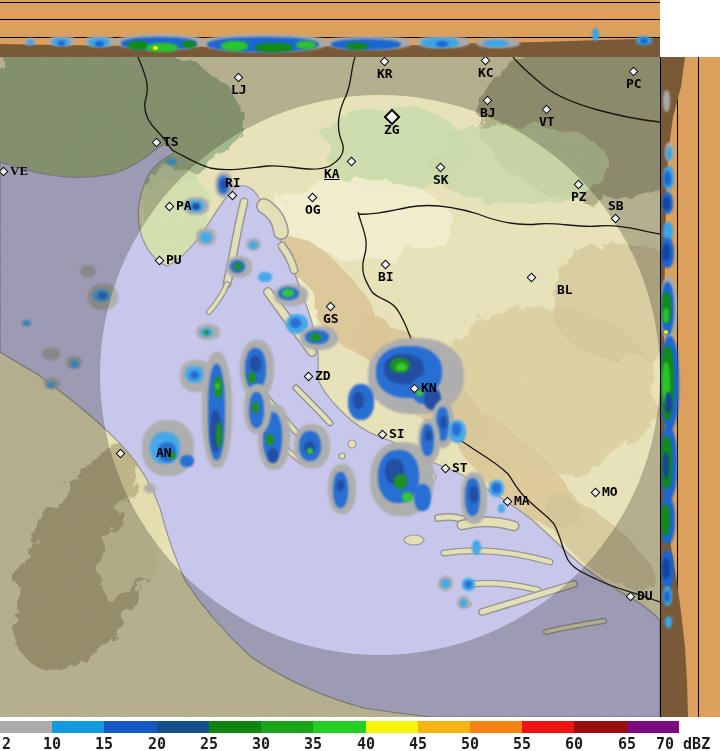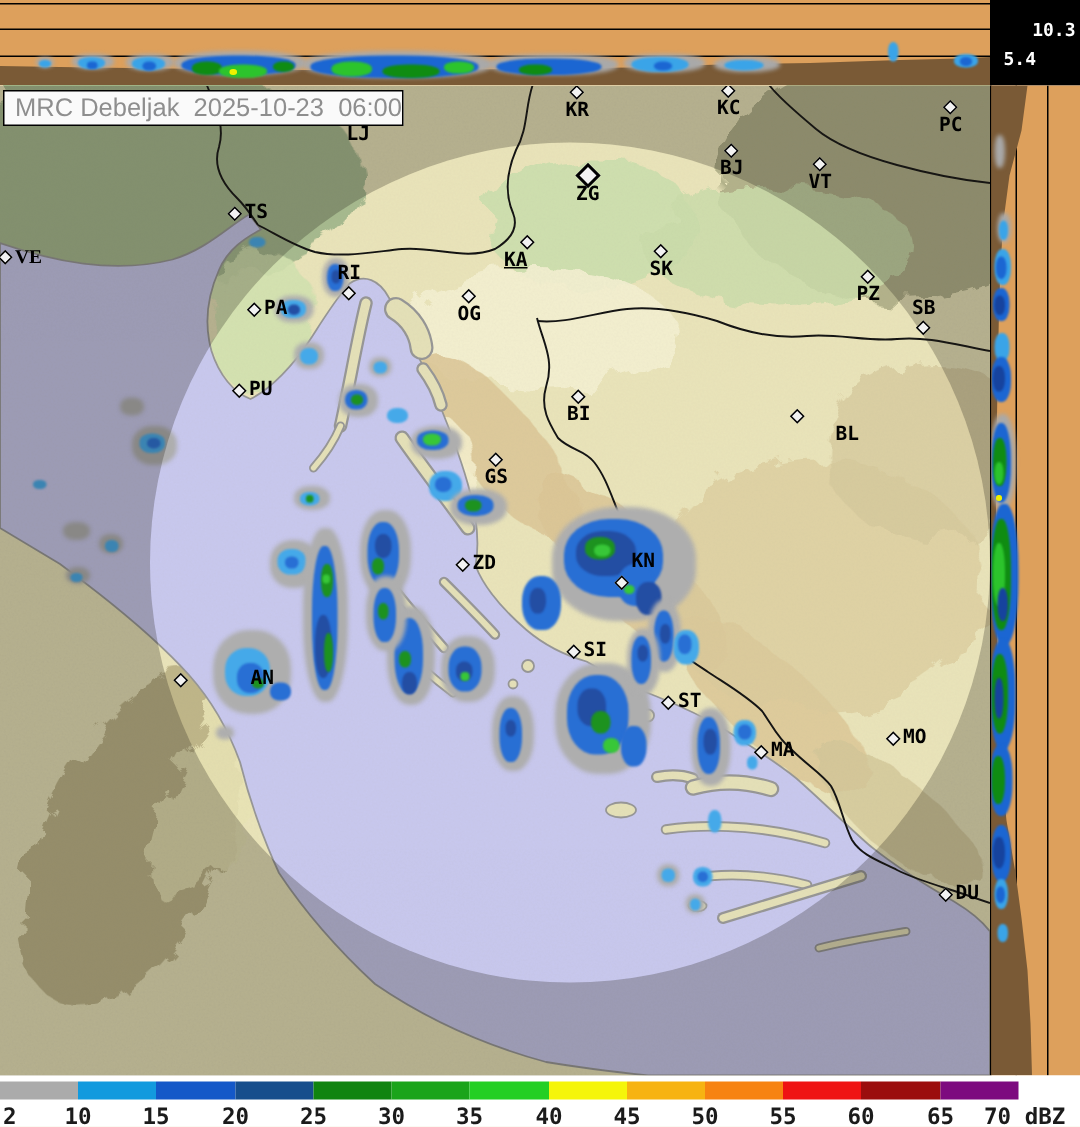--- a/index.html
+++ b/index.html
@@ -72,24 +72,20 @@
         <div class="echo" style="left: 421px; top: 38px; width: 38px; height: 10px; background: rgb(58, 164, 232); filter: blur(0.8px);"></div>
         <div class="echo" style="left: 436px; top: 41px; width: 12px; height: 6px; background: rgb(27, 102, 210); filter: blur(0.8px);"></div>
         <div class="echo" style="left: 476px; top: 38px; width: 44px; height: 10px; background: rgb(169, 169, 169); filter: blur(1.3px);"></div>
         <div class="echo" style="left: 483px; top: 40px; width: 26px; height: 7px; background: rgb(58, 164, 232); filter: blur(0.8px);"></div>
         <div class="echo" style="left: 592px; top: 28px; width: 7px; height: 13px; background: rgb(58, 164, 232); filter: blur(0.8px);"></div>
         <div class="echo" style="left: 636px; top: 36px; width: 16px; height: 9px; background: rgb(58, 164, 232); filter: blur(0.8px);"></div>
         <div class="echo" style="left: 640px; top: 38px; width: 8px; height: 6px; background: rgb(27, 102, 210); filter: blur(0.8px);"></div>
       </div>
   </div>
 
-  <div id="corner-box">
-    <span id="hv-top" class="hv">10.3</span>
-    <span id="hv-bot" class="hv">5.4</span>
-  </div>
 
   <div id="right-strip">
     <div class="vline" style="left:16px"></div>
     <div class="vline" style="left:37px"></div>
     <svg width="60" height="660" style="position:absolute;left:0;top:0">
       <polygon points="0,0 24,0 20,30 12,60 8,90 6,120 5,150 4,200 3,260 3,320 4,380 5,420 6,450 10,490 16,525 20,555 24,590 26,625 27,660 0,660" fill="#7a5a36"></polygon>
     </svg>
     <div id="right-echoes">
         <div class="echo" style="left: 2px; top: 33px; width: 7px; height: 22px; background: rgb(169, 169, 169); filter: blur(1.3px);"></div>
         <div class="echo" style="left: 4px; top: 85px; width: 9px; height: 20px; background: rgb(169, 169, 169); filter: blur(1.3px);"></div>
@@ -349,53 +345,52 @@
         <div class="city" style="left: 478px; top: 10px;">KC</div>
         <div class="diamond" style="left: 482px; top: 0px;"></div>
         <div class="city" style="left: 626px; top: 21px;">PC</div>
         <div class="diamond" style="left: 630px; top: 11px;"></div>
         <div class="city" style="left: 384px; top: 67px;">ZG</div>
         <div class="diamond big" style="left: 386px; top: 54px;"></div>
         <div class="city" style="left: 480px; top: 50px;">BJ</div>
         <div class="diamond" style="left: 484px; top: 40px;"></div>
         <div class="city" style="left: 539px; top: 59px;">VT</div>
         <div class="diamond" style="left: 543px; top: 49px;"></div>
-        <div class="city" style="left: 336px; top: 111px; text-decoration: underline;">KA</div>
+        <div class="city" style="left: 324px; top: 111px; text-decoration: underline;">KA</div>
         <div class="diamond" style="left: 348px; top: 101px;"></div>
         <div class="city" style="left: 433px; top: 117px;">SK</div>
         <div class="diamond" style="left: 437px; top: 107px;"></div>
         <div class="city" style="left: 571px; top: 134px;">PZ</div>
         <div class="diamond" style="left: 575px; top: 124px;"></div>
         <div class="city" style="left: 608px; top: 143px;">SB</div>
         <div class="diamond" style="left: 612px; top: 158px;"></div>
         <div class="city" style="left: 378px; top: 214px;">BI</div>
         <div class="diamond" style="left: 382px; top: 204px;"></div>
         <div class="city" style="left: 524px; top: 227px; padding-left: 33px;">BL</div>
         <div class="diamond" style="left: 528px; top: 217px;"></div>
         <div class="city" style="left: 323px; top: 256px;">GS</div>
         <div class="diamond" style="left: 327px; top: 246px;"></div>
         <div class="city" style="left: 315px; top: 313px;">ZD</div>
         <div class="diamond" style="left: 305px; top: 316px;"></div>
-        <div class="city" style="left: 421px; top: 312px;">KN</div>
+        <div class="city" style="left: 421px; top: 325px;">KN</div>
         <div class="diamond" style="left: 411px; top: 328px;"></div>
         <div class="city" style="left: 389px; top: 371px;">SI</div>
         <div class="diamond" style="left: 379px; top: 374px;"></div>
         <div class="city" style="left: 452px; top: 405px;">ST</div>
         <div class="diamond" style="left: 442px; top: 408px;"></div>
         <div class="city" style="left: 514px; top: 438px;">MA</div>
         <div class="diamond" style="left: 504px; top: 441px;"></div>
         <div class="city" style="left: 602px; top: 429px;">MO</div>
         <div class="diamond" style="left: 592px; top: 432px;"></div>
-        <div class="city" style="left: 127px; top: 390px; padding-left: 40px;">AN</div>
+        <div class="city" style="left: 116px; top: 390px; padding-left: 40px;">AN</div>
         <div class="diamond" style="left: 117px; top: 393px;"></div>
         <div class="city" style="left: 637px; top: 533px;">DU</div>
         <div class="diamond" style="left: 627px; top: 536px;"></div>
       </div>
 
-    <div id="title-box">MRC Debeljak  2025-10-23  06:00</div>
   </div>
 
   <div id="scale-area">
     <div id="colorbar">
         <div style="width: 52px; background: rgb(171, 171, 171);"></div>
         <div style="width: 52px; background: rgb(18, 154, 222);"></div>
         <div style="width: 53px; background: rgb(20, 88, 200);"></div>
         <div style="width: 52px; background: rgb(23, 78, 140);"></div>
         <div style="width: 52px; background: rgb(16, 132, 16);"></div>
         <div style="width: 52px; background: rgb(26, 164, 26);"></div>

